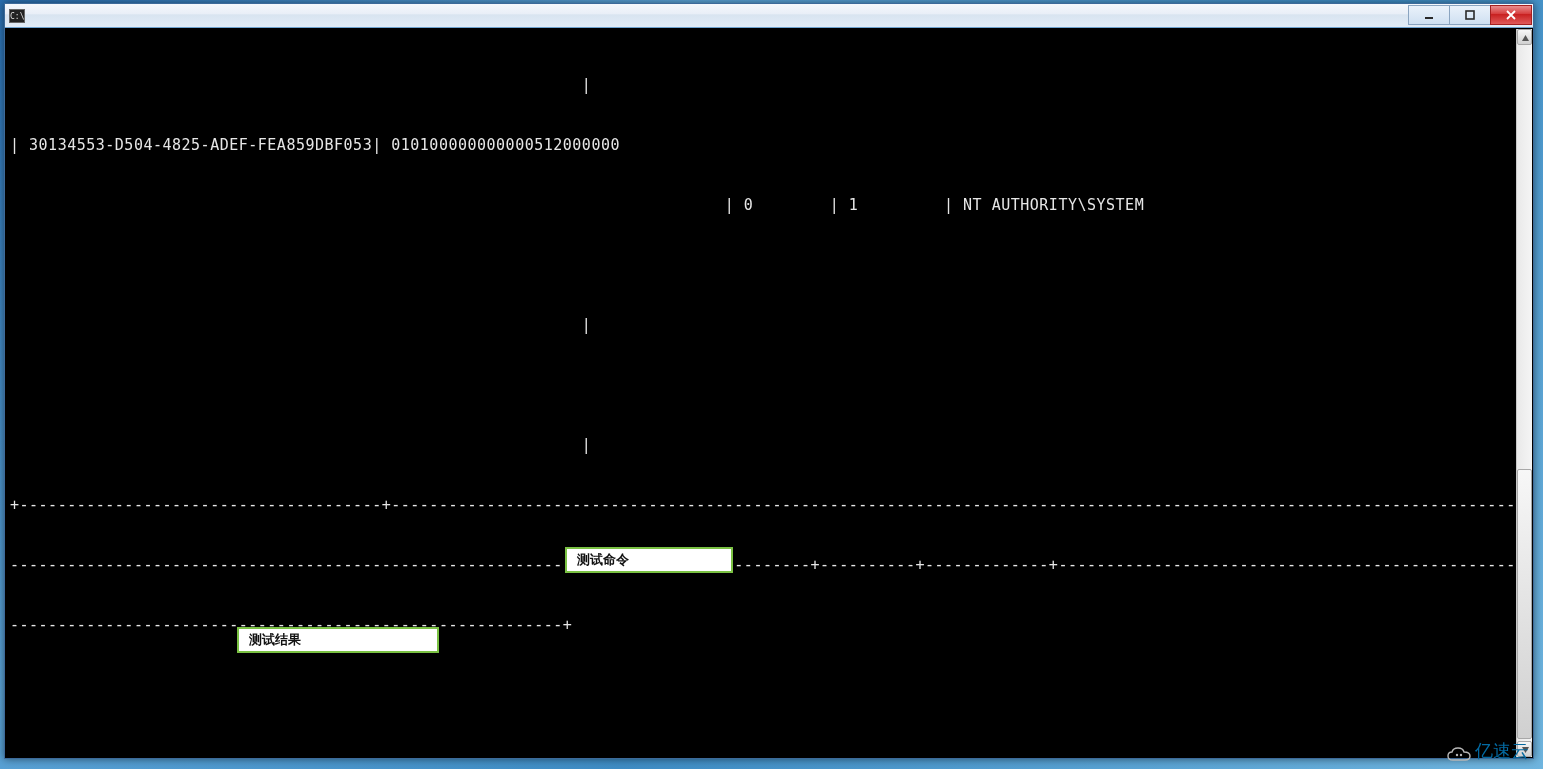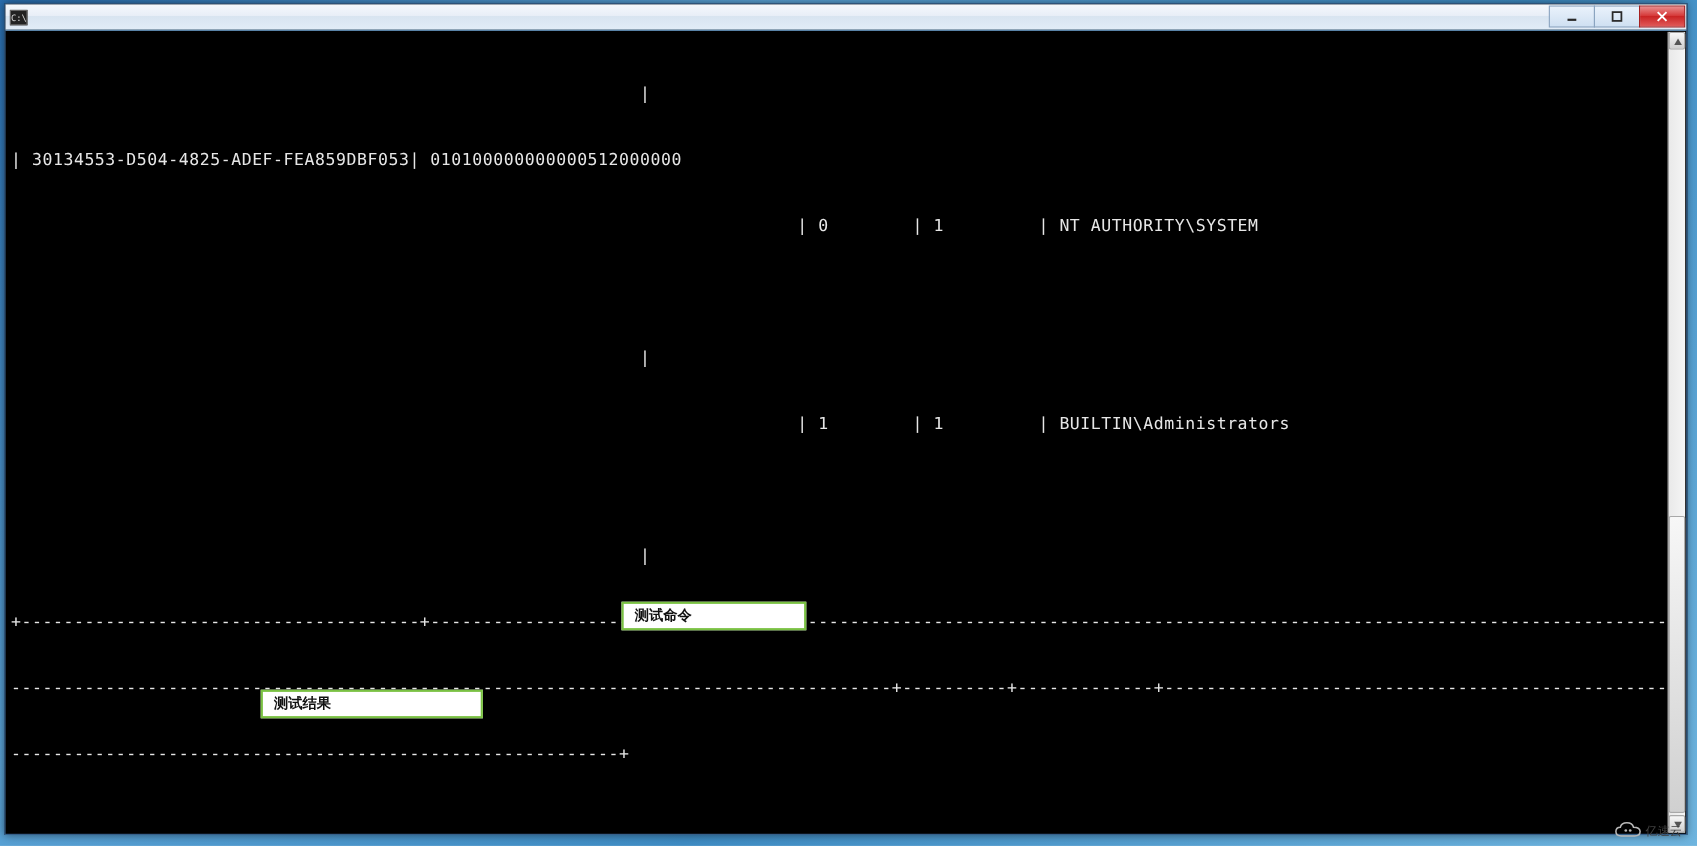--- a/index.html
+++ b/index.html
@@ -48,22 +48,22 @@
   }
   .scrollbar-v .arrow, .scrollbar-v .thumb {
     position:absolute; left:0; right:0; background:linear-gradient(to bottom,#f7f7f7,#d0d0d0);
     border:1px solid #a8a8a8; border-radius:2px;
   }
   .scrollbar-v .arrow-up { top:0; height:16px; }
   .scrollbar-v .arrow-down { bottom:0; height:16px; }
   .scrollbar-v .thumb { top:440px; height:270px; }
   .scrollbar-v .arrow svg { position:absolute; left:3px; top:4px; width:9px; height:8px; }
   .watermark {
-    position:absolute; right:14px; bottom:6px; display:flex; align-items:center; gap:4px;
-    color:#404040; font-family:"Microsoft YaHei",sans-serif; font-size:11px; user-select:none;
+    position:absolute; right:14px; bottom:6px; display:flex; align-items:flex-end; gap:4px;
+    color:#0369a1; font-family:"Microsoft YaHei",sans-serif; font-size:18px; user-select:none;
   }
   .watermark svg { width:24px; height:16px; }
 </style>
 </head>
 <body>
 
 <div class="desktop-peek"></div>
 
 <div class="window">
   <div class="titlebar">
@@ -86,21 +86,20 @@
       </div>
     </div>
   </div>
 
   <div class="terminal">
     <div class="line">                                                            |</div>
     <div class="line">| 30134553-D504-4825-ADEF-FEA859DBF053| 010100000000000512000000</div>
     <div class="line">                                                                           | 0        | 1         | NT AUTHORITY\SYSTEM</div>
     <div class="line"></div>
     <div class="line">                                                            |</div>
-    <div class="line">                                                                           | 1        | 1         | BUILTIN\Administrators</div>
     <div class="line"></div>
     <div class="line">                                                            |</div>
     <div class="line">+--------------------------------------+----------------------------------------------------------------------------------------------------------------------------------------------------------------------------</div>
     <div class="line">------------------------------------------------------------------------------------+----------+-------------+---------------------------------------------------------------------------------------------------</div>
     <div class="line">----------------------------------------------------------+</div>
     
     
     
     
     

